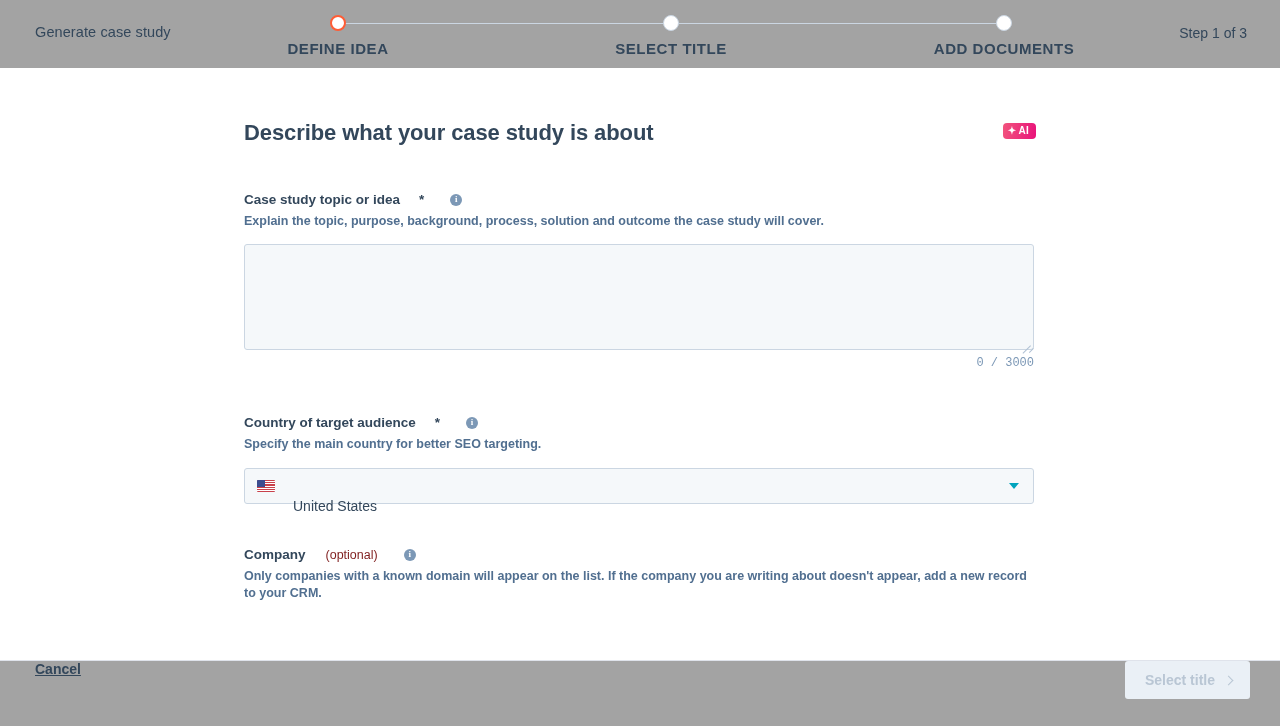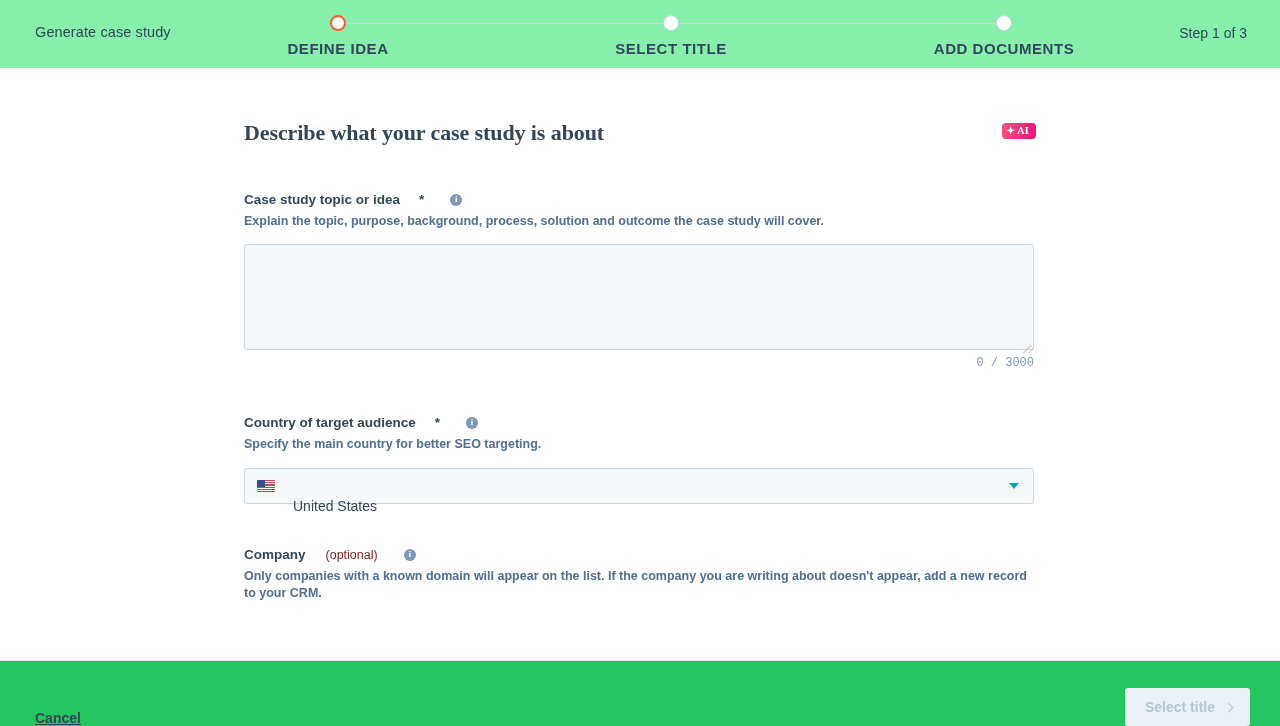--- a/index.html
+++ b/index.html
@@ -15,21 +15,21 @@
     color: #33475b;
     overflow: hidden;
     position: relative;
   }
 
   
   .topbar {
     position: relative;
     height: 68px;
     width: 100%;
-    background: #86efac;
+    background: #a3a3a3;
   }
   .topbar-title {
     position: absolute;
     left: 35px;
     top: 24px;
     font-size: 14.5px;
     color: #33475b;
     letter-spacing: .1px;
   }
   .step-counter {
@@ -105,21 +105,20 @@
     margin: 0 auto;
     padding-top: 52px;
     position: relative;
   }
 
   .headline-row {
     position: relative;
     display: flex;
     align-items: flex-start;
     justify-content: space-between;
-    font-family: Liberation Serif, serif;
   }
   h1.page-title {
     margin: 0;
     font-size: 22px;
     line-height: 26px;
     font-weight: bold;
     color: #33475b;
     letter-spacing: -.1px;
   }
   .ai-badge {
@@ -285,24 +284,24 @@
     border-top: 6px solid #00a4bd;
     margin-right: 4px;
     flex: 0 0 auto;
   }
 
   
   .footer {
     position: absolute;
     left: 0; right: 0; bottom: 0;
     height: 66px;
-    background: #22c55e;
+    background: #a3a3a3;
     border-top: 1px solid #dfe3eb;
     display: flex;
-    align-items: flex-end;
+    align-items: flex-start;
     justify-content: space-between;
     padding: 0 30px 0 35px;
     box-sizing: border-box;
   }
   .cancel-link {
     font-size: 14px;
     color: #33475b;
     font-weight: bold;
     text-decoration: underline;
     cursor: pointer;

